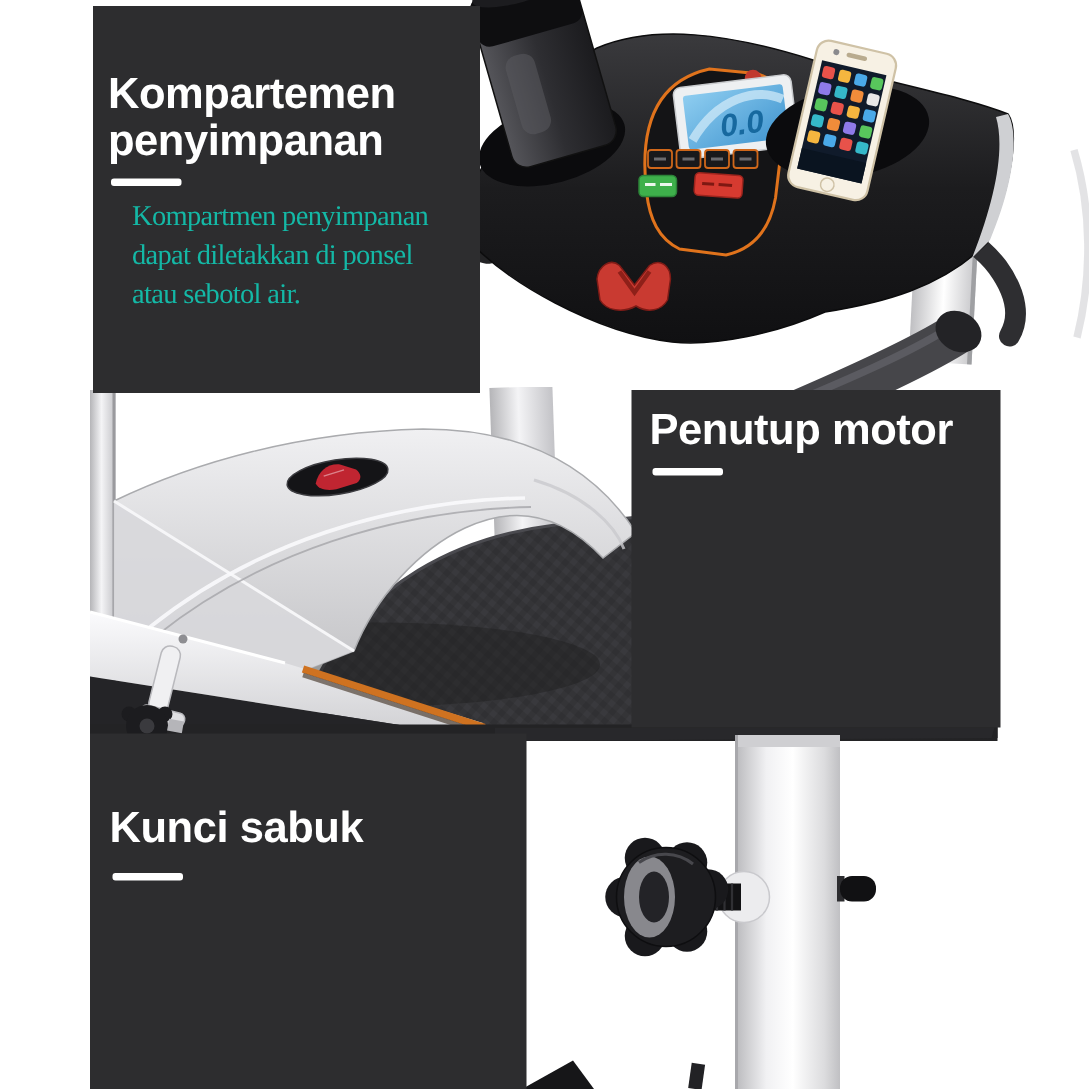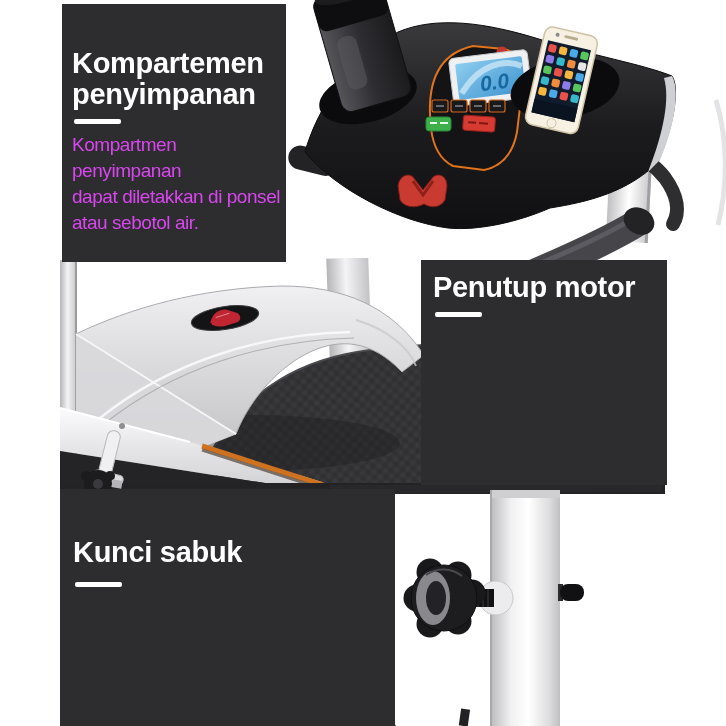--- a/index.html
+++ b/index.html
@@ -4,31 +4,31 @@
 <style>
   html,body{margin:0;padding:0;background:#ffffff;}
   .canvas{
     position:relative;width:726px;height:726px;background:#ffffff;overflow:hidden;
     font-family:"Liberation Sans",sans-serif;
   }
   .photo{position:absolute;z-index:1;}
   .info-block{
     position:absolute;z-index:2;background:#2d2d2f;color:#ffffff;box-sizing:border-box;
   }
-  #block-storage{left:62px;top:4px;width:224px;height:258px;padding:44px 6px 0 10px;}
+  #block-storage{left:62px;top:4px;width:258px;height:258px;padding:44px 6px 0 10px;}
   #block-motor{left:421px;top:260px;width:246px;height:225px;padding:12px 20px 0 12px;}
-  #block-lock{left:60px;top:489px;width:335px;height:237px;padding:48px 6px 0 13px;}
+  #block-lock{left:60px;top:489px;width:291px;height:237px;padding:48px 6px 0 13px;}
   .block-title{
     margin:0;font-size:29px;line-height:31px;font-weight:700;letter-spacing:-0.3px;
     color:#ffffff;white-space:pre-line;
   }
   .rule{width:47px;height:5px;background:#ffffff;border-radius:2px;margin:9px 0 0 2px;}
   .block-desc{
-    margin:8px 0 0 0;font-size:19px;line-height:26px;letter-spacing:-0.45px;
-    color:#d946ef;white-space:pre-line;
+    margin:8px 0 0 16px;font-size:19px;line-height:26px;letter-spacing:-0.45px;
+    color:#14b8a6;white-space:pre-line;font-family:Liberation Serif, serif;
   }
   #block-motor .rule{margin-top:9px;}
   #block-motor .block-desc{margin-top:12px;line-height:25px;}
   #block-lock .rule{margin-top:14px;}
   #block-lock .block-desc{margin-top:10px;}
   svg text{font-family:"Liberation Sans",sans-serif;}
 </style>
 </head>
 <body>
 

